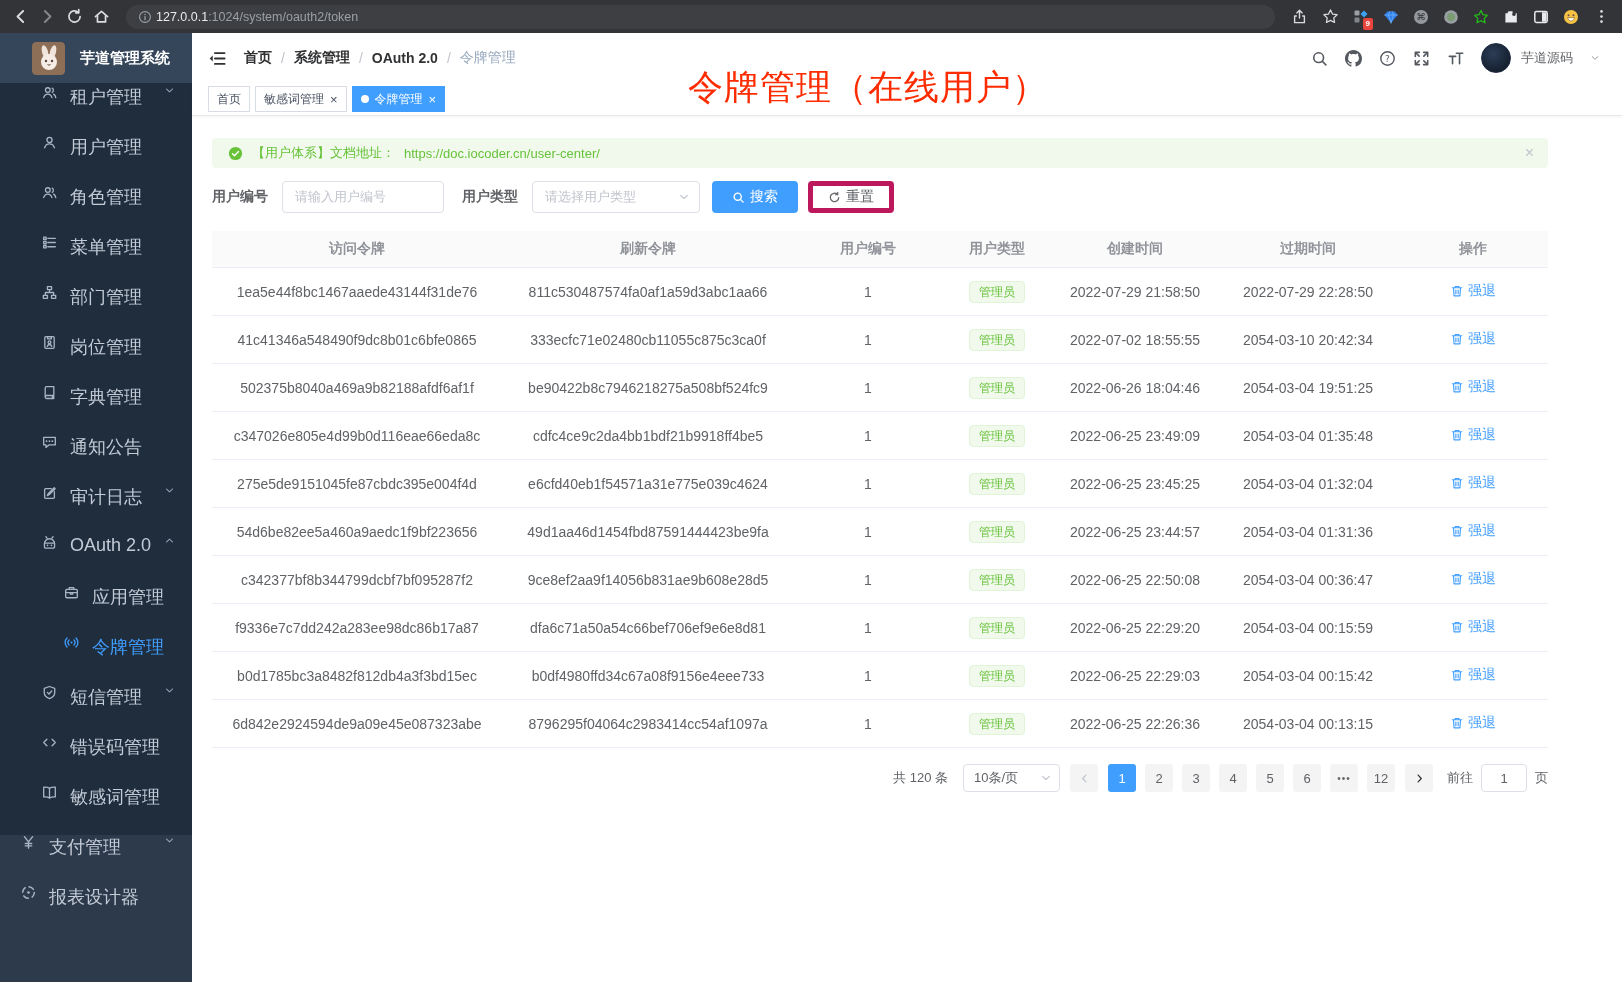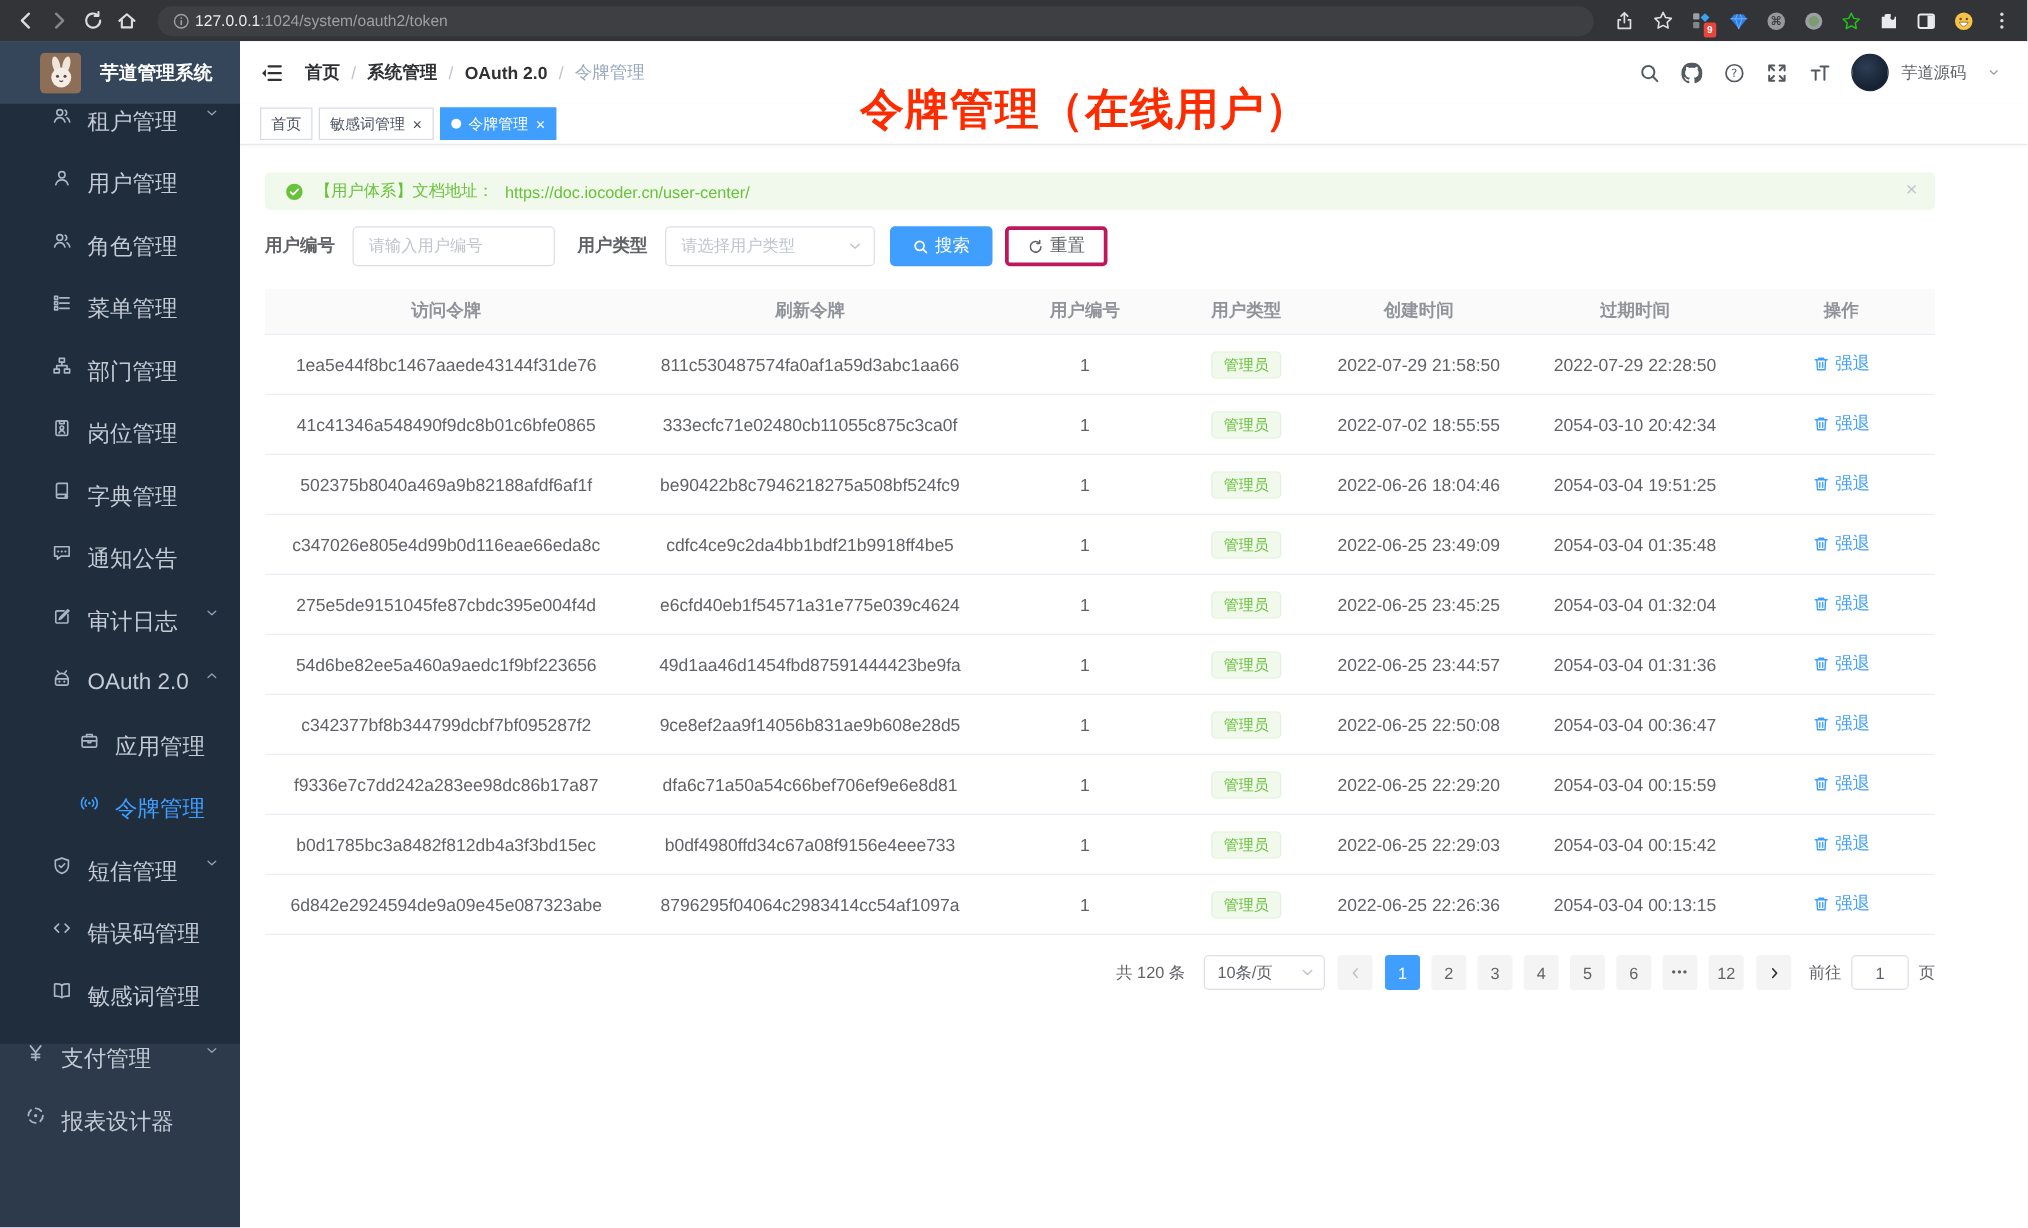--- a/index.html
+++ b/index.html
@@ -69,21 +69,21 @@
 .alert .x{position:absolute;right:14px;color:#c0c4cc;font-size:16px;cursor:pointer;line-height:1}
 
 
 .filters{display:flex;align-items:center;margin-top:13px;font-size:14px}
 .f-label{color:#606266;font-weight:700;margin-right:14px;white-space:nowrap}
 .f-label.ml{margin-left:18px}
 .f-input{width:162px;height:32px;border:1px solid #dcdfe6;border-radius:4px;padding:0 12px;font-size:13px;color:#0c4a6e;outline:none;font-family:Liberation Mono, monospace}
 .f-input::placeholder{color:#c0c4cc}
 .f-select{width:168px;height:32px;border:1px solid #dcdfe6;border-radius:4px;display:flex;align-items:center;justify-content:space-between;padding:0 9px 0 12px;color:#c0c4cc;font-size:13px;cursor:pointer;background:#fff}
 .sel-caret{width:12px;height:12px;color:#c0c4cc}
-.btn{height:32px;border-radius:4px;border:3px solid #be185d;background:#fff;display:inline-flex;align-items:center;gap:5px;padding:0 15px;font-size:14px;color:#606266;cursor:pointer;font-family:inherit}
+.btn{height:32px;border-radius:4px;border:5px solid #be185d;background:#fff;display:inline-flex;align-items:center;gap:5px;padding:0 15px;font-size:14px;color:#606266;cursor:pointer;font-family:inherit}
 .btn .icn{width:13px;height:13px}
 .btn.primary{background:#409eff;border-color:#409eff;color:#fff;margin-left:12px}
 .btn.plain{margin-left:10px}
 
 
 .table{margin-top:18px;font-size:14px}
 .thr,.tr{display:flex;align-items:center}
 .thr{height:37px;background:#fafafa;color:#909399;font-weight:700;border-bottom:1px solid #ebeef5}
 .tr{height:48px;color:#606266;border-bottom:1px solid #ebeef5}
 .th,.td{text-align:center;flex:none;overflow:hidden;white-space:nowrap}
@@ -100,21 +100,21 @@
 .pg-btn .icn{width:11px;height:11px}
 .pg-btn.disabled{color:#c0c4cc}
 .pg-pages{display:flex;gap:9px}
 .pg-num{min-width:28px;height:28px;border-radius:3px;background:#f4f4f5;border:none;font-size:13px;color:#606266;cursor:pointer;font-family:inherit}
 .pg-num.on{background:#409eff;color:#fff}
 .pg-num.more{letter-spacing:1px;font-size:10px}
 .pg-goto{display:flex;align-items:center;gap:8px;margin-left:4px}
 .pg-input{width:46px;height:28px;border:1px solid #dcdfe6;border-radius:4px;text-align:center;font-size:13px;color:#606266;outline:none;font-family:inherit}
 
 
-.annotation{position:absolute;left:688px;top:64px;font-size:35px;font-weight:700;color:#fd2c00;z-index:50;pointer-events:none;letter-spacing:1px;white-space:nowrap}
+.annotation{position:absolute;left:688px;top:64px;font-size:35px;font-weight:400;color:#fd2c00;z-index:50;pointer-events:none;letter-spacing:1px;white-space:nowrap}
 </style>
 </head>
 <body>
 
 <div class="browser-bar">
   <span class="bicon icn">
       <svg viewBox="0 0 16 16" fill="none" stroke="currentColor" stroke-width="1.4" stroke-linecap="round" stroke-linejoin="round">
         <path d="M10.5 2.8L5.2 8l5.3 5.2" stroke-width="1.8"></path>
       </svg>
     </span>

